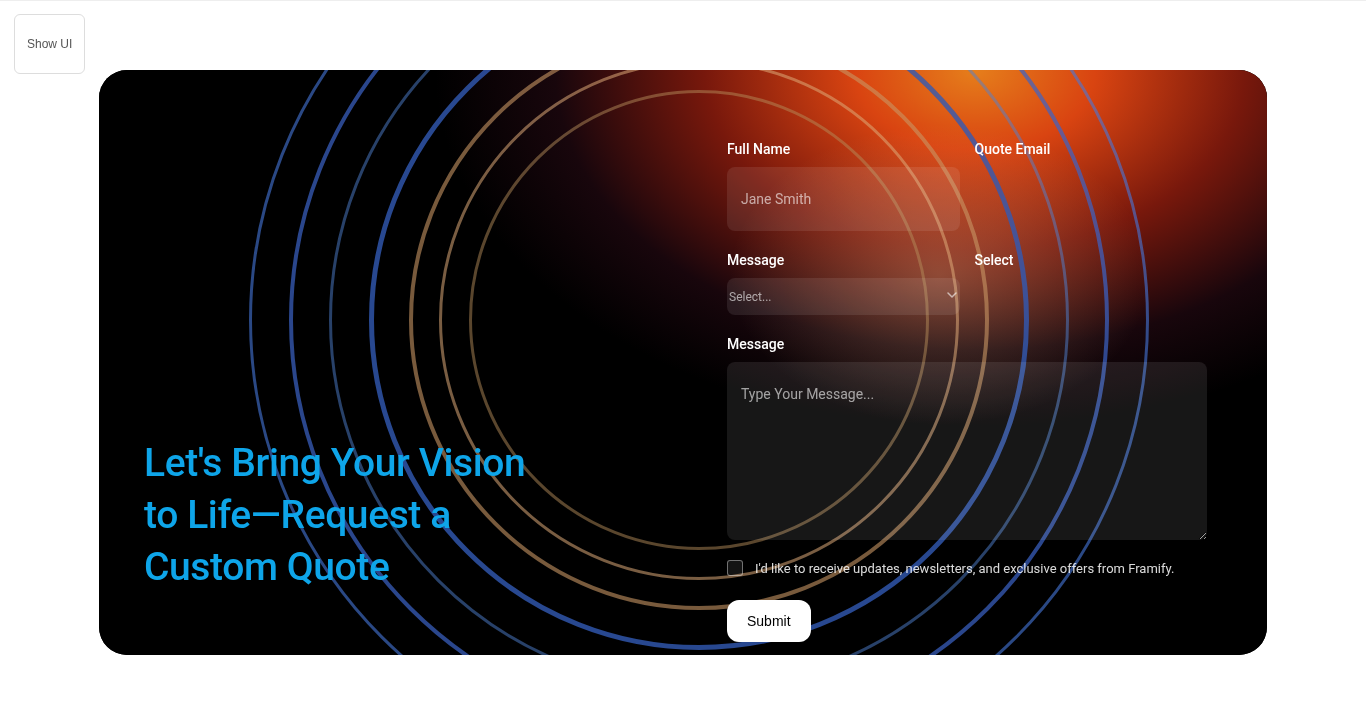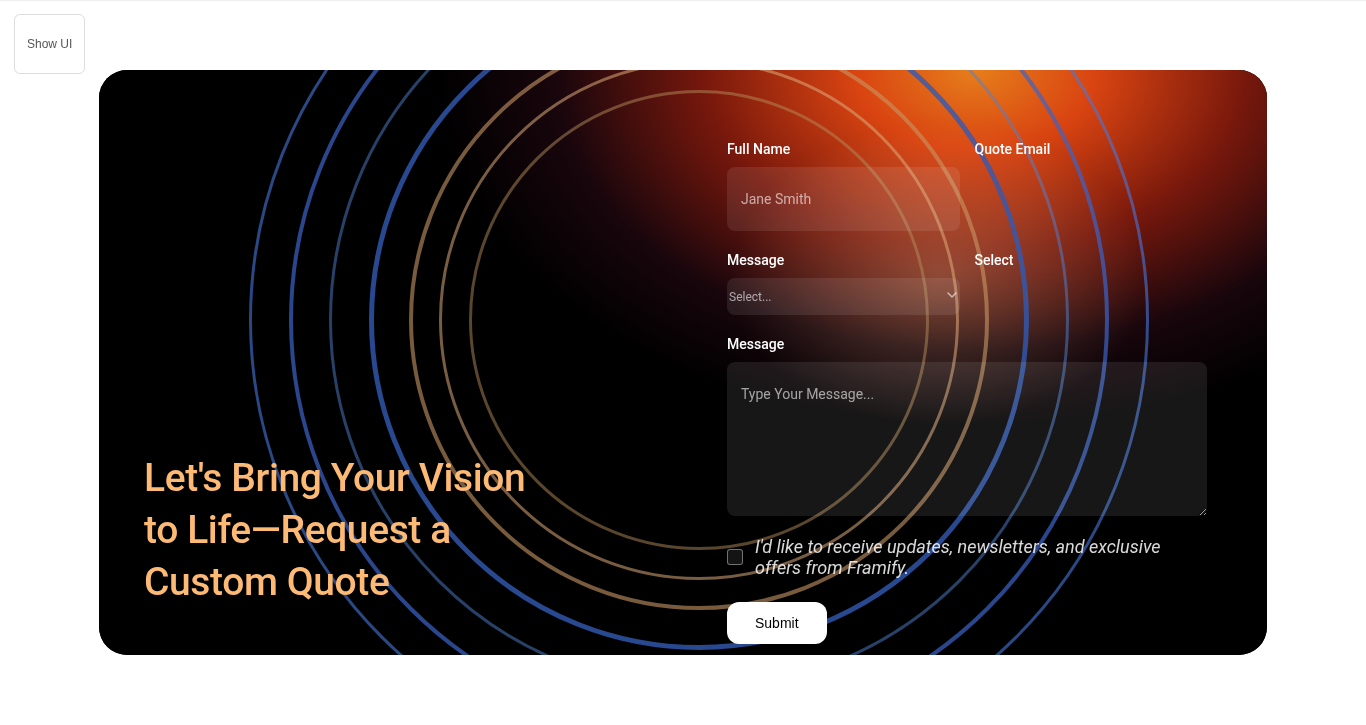--- a/index.html
+++ b/index.html
@@ -125,22 +125,22 @@
       height: 460px;
       left: 370px;
       top: 20px;
       border-width: 3px;
       border-color: rgba(180, 140, 90, 0.5);
     }
 
     .heading {
       position: absolute;
       left: 45px;
-      bottom: 46px;
-      color: #fdba74;
+      bottom: 61px;
+      color: #0ea5e9;
       font-size: 39px;
       font-weight: 500;
       line-height: 1.33;
       letter-spacing: -0.01em;
       max-width: 420px;
     }
 
     .form-container {
       position: absolute;
       top: 50px;
@@ -203,21 +203,21 @@
       display: flex;
       justify-content: space-between;
       align-items: center;
     }
 
     .chevron-down {
       color: rgba(255, 255, 255, 0.6);
     }
 
     .field-textarea {
-      height: 154px;
+      height: 178px;
       resize: both;
       width: 100%;
     }
 
     .checkbox-row {
       display: flex;
       align-items: center;
       gap: 12px;
       margin-top: 6px;
       margin-bottom: 24px;
@@ -228,30 +228,29 @@
       height: 16px;
       border: 1px solid rgba(255, 255, 255, 0.4);
       background: rgba(255, 255, 255, 0.08);
       border-radius: 3px;
       cursor: pointer;
       flex-shrink: 0;
     }
 
     .checkbox-label {
       color: rgba(255, 255, 255, 0.85);
-      font-size: 18px;
-      font-style: italic;
+      font-size: 13px;
     }
 
     .submit-btn {
       background: #fff;
       color: #000;
       border: none;
       border-radius: 12px;
-      padding: 13px 28px;
+      padding: 13px 20px;
       font-size: 14px;
       font-weight: 500;
       cursor: pointer;
     }
   </style>
 </head>
 <body>
 
 <div class="top-border"></div>
 

